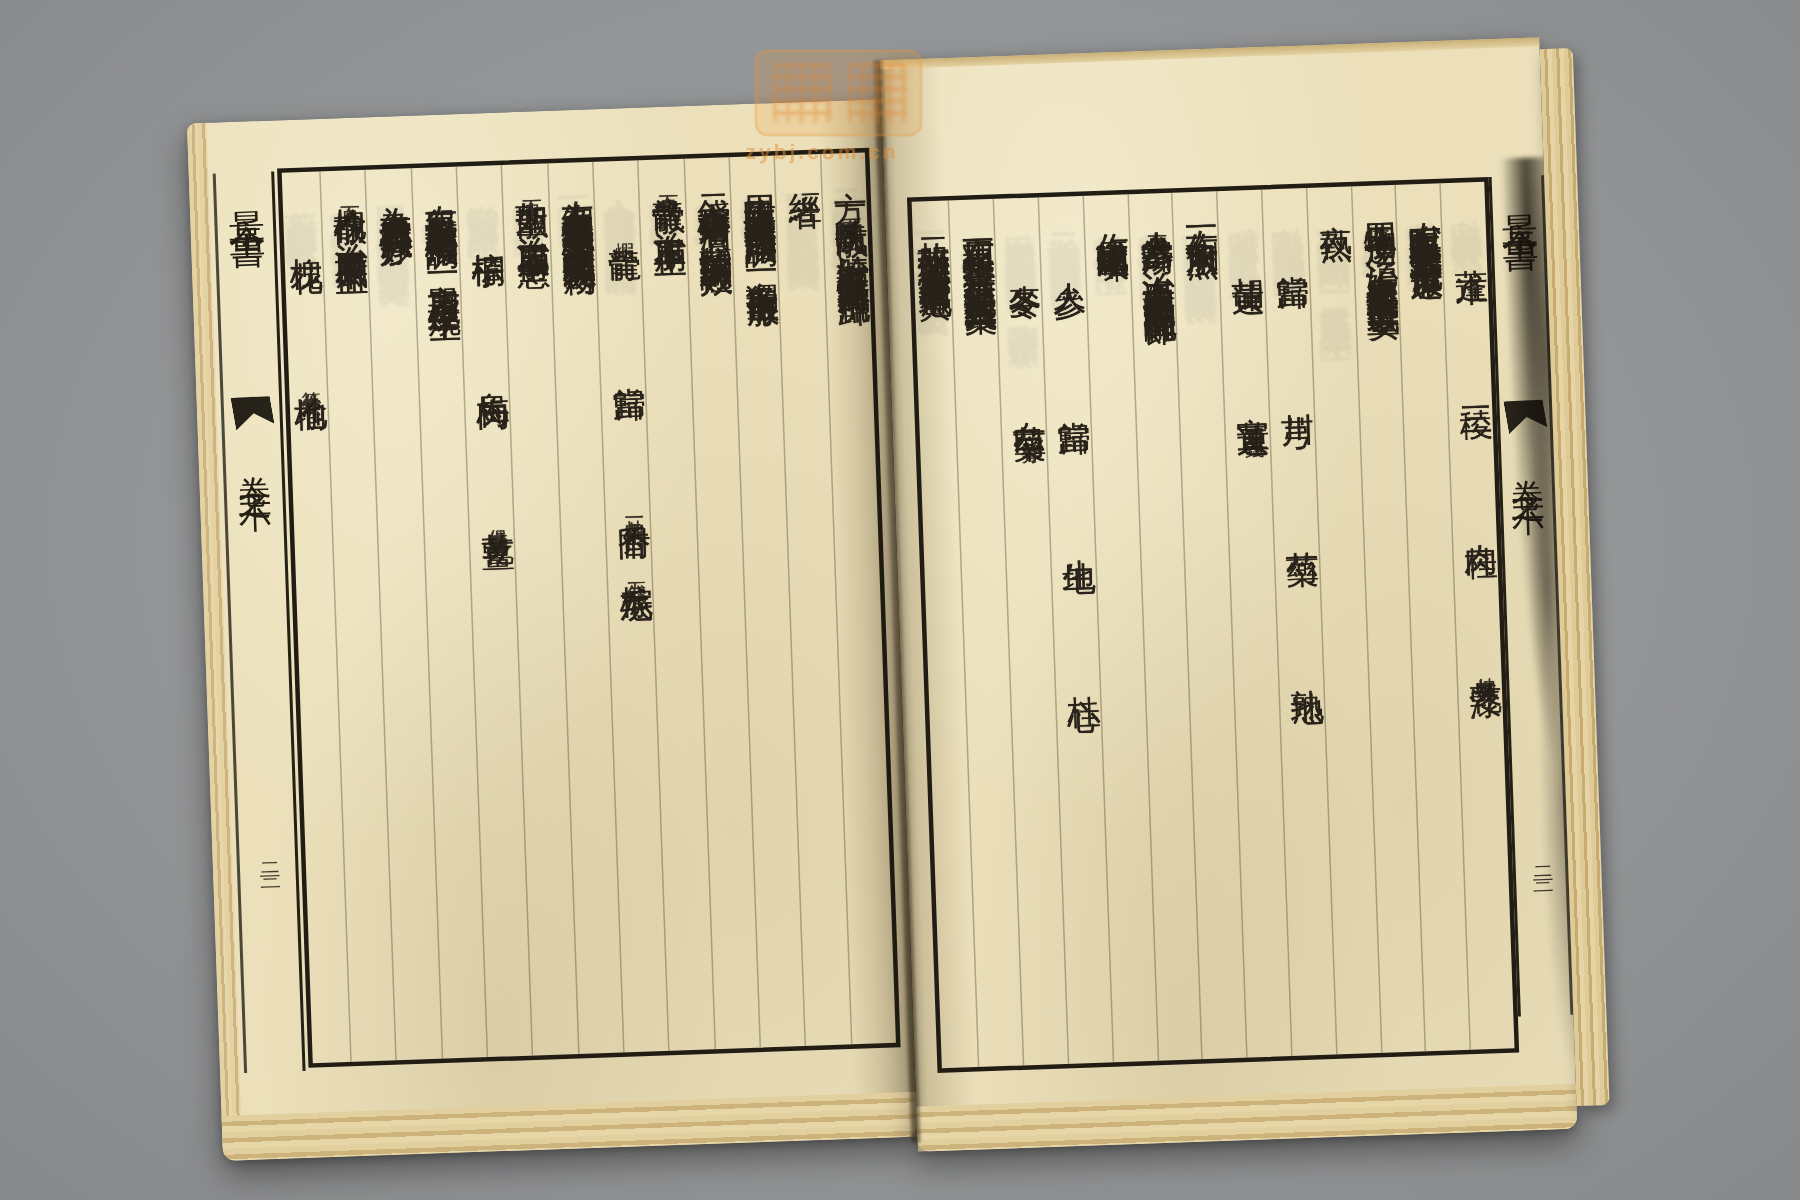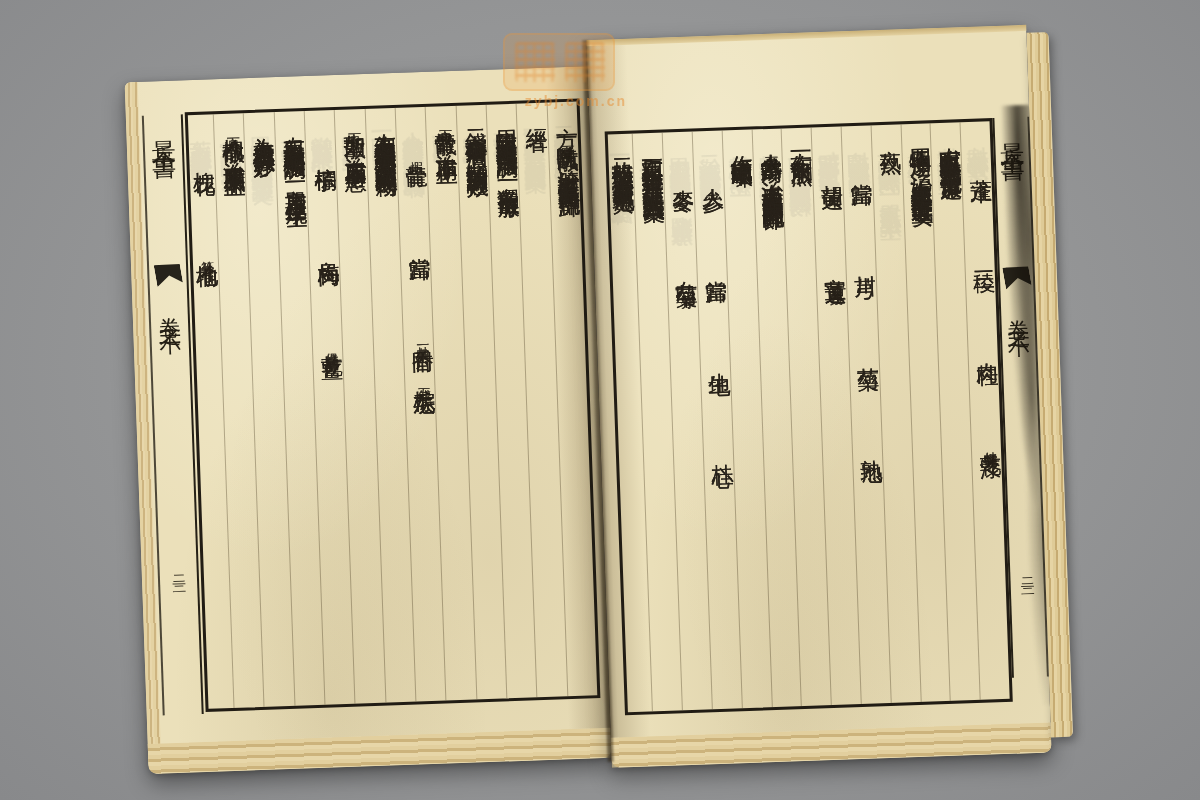--- a/index.html
+++ b/index.html
@@ -115,21 +115,21 @@
     background:rgba(236,153,58,.20);border:2px solid rgba(236,147,50,.22);
     box-sizing:border-box;filter:blur(.4px);
   }
   .wm-glyph{position:absolute;top:7px;width:40px;height:40px;opacity:.38;
     background:
       repeating-linear-gradient(to bottom, rgba(225,130,40,.9) 0 3px, transparent 3px 8px),
       repeating-linear-gradient(to right, rgba(225,130,40,.7) 0 3px, transparent 3px 9px);
     filter:blur(1.2px);border-radius:4px;}
   .wm-glyph.g-a{left:10px;} .wm-glyph.g-b{left:60px;}
   .wm-text{
-    position:absolute;left:0;top:60px;width:130px;text-align:right;
+    position:absolute;left:0;top:60px;width:130px;text-align:left;
     font-family:"Liberation Sans","DejaVu Sans",sans-serif;
     font-size:14px;font-weight:bold;letter-spacing:2px;
     color:rgba(232,140,48,.50);filter:blur(.3px);
   }
 </style>
 </head>
 <body>
 
 <div class="photo">
 

